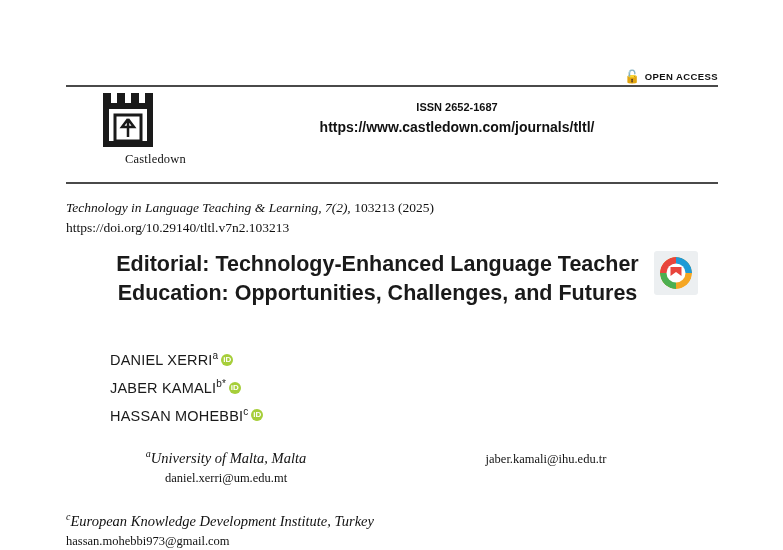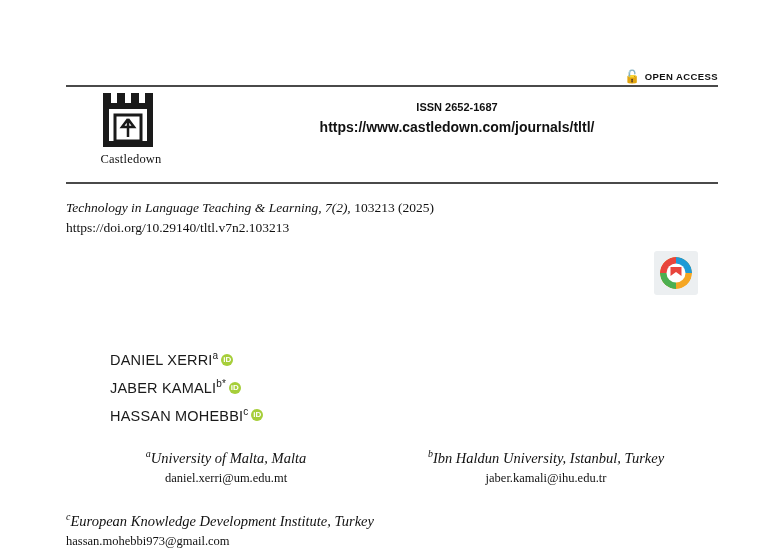--- a/index.html
+++ b/index.html
@@ -75,20 +75,21 @@
     height: 58px;
     margin: 0 auto;
     position: relative;
   }
   .logo-name {
     margin-top: 3px;
     font-family: "Liberation Serif", serif;
     font-size: 12.5px;
     letter-spacing: 0.2px;
     color: #111;
+    text-align: right;
   }
   .journal-block {
     position: absolute;
     left: 130px;
     top: 4px;
     width: 522px;
     text-align: center;
   }
   .journal-title {
     font-family: "Liberation Serif", serif;
@@ -292,20 +293,21 @@
     <div class="masthead-rule-bottom"></div>
   </div>
 
   <div class="citation">
     <div>
       <span class="ital">Technology in Language Teaching &amp; Learning, 7(2),</span><span> 103213 (2025)</span>
     </div>
     <div>https://doi.org/10.29140/tltl.v7n2.103213</div>
   </div>
 
+  <div class="title">Editorial: Technology-Enhanced Language Teacher Education: Opportunities, Challenges, and Futures</div>
 
   <div class="badge">
     <div class="badge-inner">
       <svg viewBox="0 0 32 32" width="32" height="32" aria-hidden="true">
         <circle cx="16" cy="16" r="16" fill="#f5a623"></circle>
         <path d="M0 16 A16 16 0 0 1 16 0 L16 16 Z" fill="#e8453c"></path>
         <path d="M16 0 A16 16 0 0 1 32 16 L16 16 Z" fill="#1f9ad6"></path>
         <path d="M0 16 A16 16 0 0 0 16 32 L16 16 Z" fill="#4caf50"></path>
         <circle cx="16" cy="16" r="9.5" fill="#ffffff"></circle>
         <path d="M10.5 10 h11 v9 l-5.5 -4 l-5.5 4 z" fill="#e8453c"></path>
@@ -325,21 +327,20 @@
     </div>
   </div>
 
   <div class="affils">
     <div class="affil-row">
       <div class="affil-col">
         <div class="affil-org"><span class="affil-sup">a</span><span>University of Malta, Malta</span></div>
         <div class="affil-email">daniel.xerri@um.edu.mt</div>
       </div>
       <div class="affil-col">
-        <div class="affil-org"><span class="affil-sup">b</span><span>Ibn Haldun University, Istanbul, Turkey</span></div>
         <div class="affil-email">jaber.kamali@ihu.edu.tr</div>
       </div>
     </div>
     <div class="affil-center">
       <div class="affil-org"><span class="affil-sup">c</span><span>European Knowledge Development Institute, Turkey</span></div>
       <div class="affil-email">hassan.mohebbi973@gmail.com</div>
     </div>
   </div>
 
 </div>

